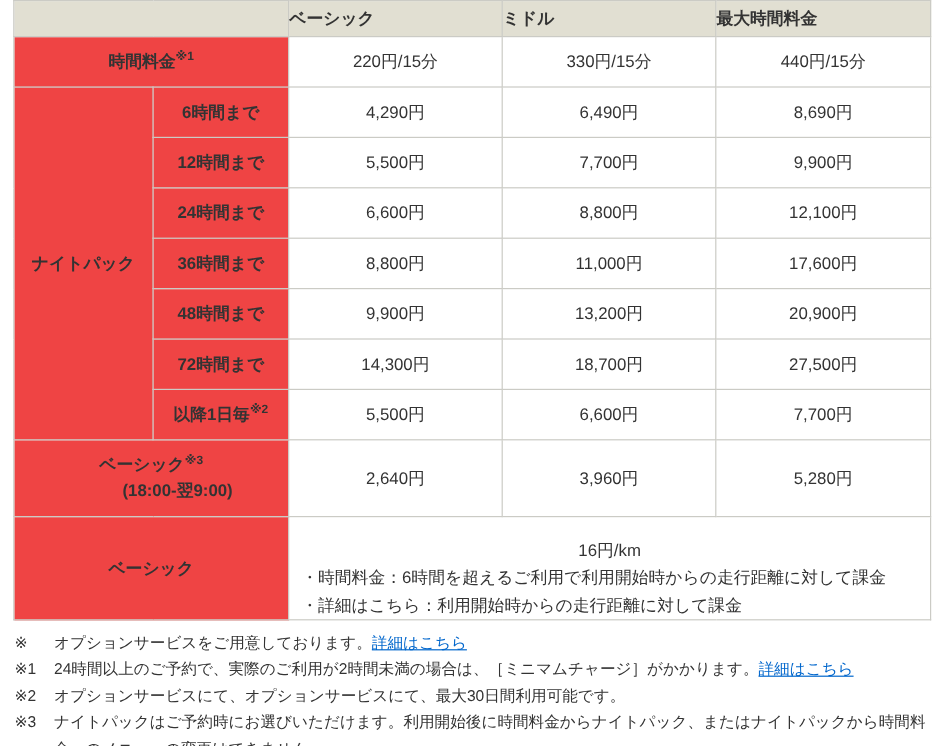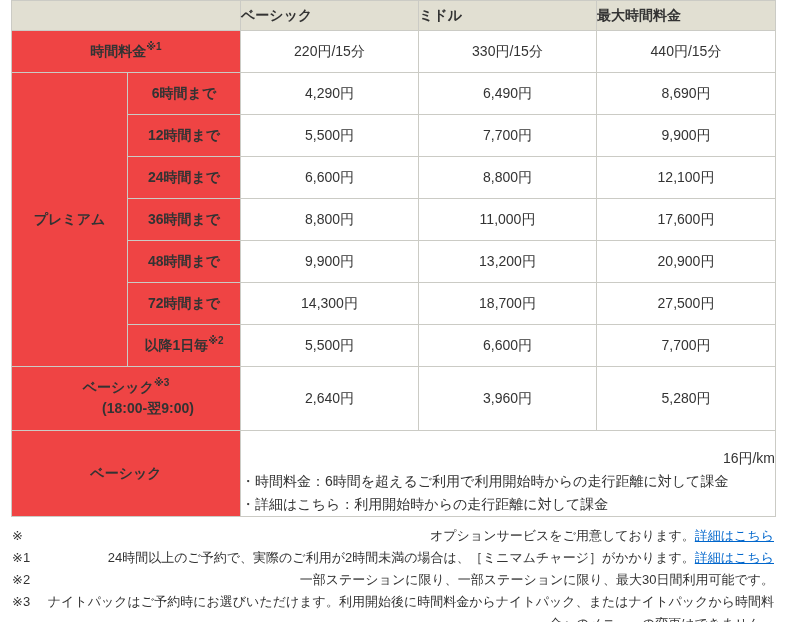--- a/index.html
+++ b/index.html
@@ -62,43 +62,44 @@
     line-height: 0;
   }
   .night-label-line2 { margin-top: 3px; margin-left: 44px; }
   .distance-cell {
     background: #ffffff;
     text-align: left;
     vertical-align: middle;
     padding: 6px 0 6px 0;
   }
   .distance-rate {
-    text-align: right;
+    text-align: center;
     line-height: 23px;
     margin-top: 16px;
   }
   .distance-bullet {
+    padding-left: 10px;
     line-height: 23px;
   }
   .notes {
     margin: 8px 0 0 12px;
     width: 762px;
     font-size: 13px;
     color: #333333;
   }
   .note-row {
     display: flex;
     align-items: flex-start;
     line-height: 22px;
   }
   .note-marker {
     width: 33px;
     flex-shrink: 0;
   }
-  .note-text { flex: 1 1 auto; text-align: right; }
+  .note-text { flex: 1 1 auto; }
   a.detail-link {
     color: #0066cc;
     text-decoration: underline;
     cursor: pointer;
   }
 </style>
 </head>
 <body>
 
 <div class="page">
@@ -123,21 +124,21 @@
     <tr class="row-std">
       <td class="label-cell" colspan="2">
         <span>時間料金</span><sup class="note-sup">※1</sup>
       </td>
       <td class="value-cell">220円/15分</td>
       <td class="value-cell">330円/15分</td>
       <td class="value-cell">440円/15分</td>
     </tr>
 
     <tr class="row-std">
-      <td class="label-cell" rowspan="7">プレミアム</td>
+      <td class="label-cell" rowspan="7">ナイトパック</td>
       <td class="label-cell">
         <span>6時間まで</span><sup class="note-sup"></sup>
       </td>
       <td class="value-cell">4,290円</td>
       <td class="value-cell">6,490円</td>
       <td class="value-cell">8,690円</td>
     </tr>
     <tr class="row-std">
       <td class="label-cell">
         <span>12時間まで</span><sup class="note-sup"></sup>
@@ -214,21 +215,21 @@
     <div class="note-row">
       <span class="note-marker">※</span>
       <span class="note-text"><span>オプションサービスをご用意しております。</span><a class="detail-link" href="#">詳細はこちら</a></span>
     </div>
     <div class="note-row">
       <span class="note-marker">※1</span>
       <span class="note-text"><span>24時間以上のご予約で、実際のご利用が2時間未満の場合は、［ミニマムチャージ］がかかります。</span><a class="detail-link" href="#">詳細はこちら</a></span>
     </div>
     <div class="note-row">
       <span class="note-marker">※2</span>
-      <span class="note-text"><span>一部ステーションに限り、一部ステーションに限り、最大30日間利用可能です。</span></span>
+      <span class="note-text"><span>オプションサービスにて、オプションサービスにて、最大30日間利用可能です。</span></span>
     </div>
     <div class="note-row">
       <span class="note-marker">※3</span>
       <span class="note-text"><span>ナイトパックはご予約時にお選びいただけます。利用開始後に時間料金からナイトパック、またはナイトパックから時間料金へのメニューの変更はできません。</span></span>
     </div>
   </div>
 
 </div>
 
 </body></html>

